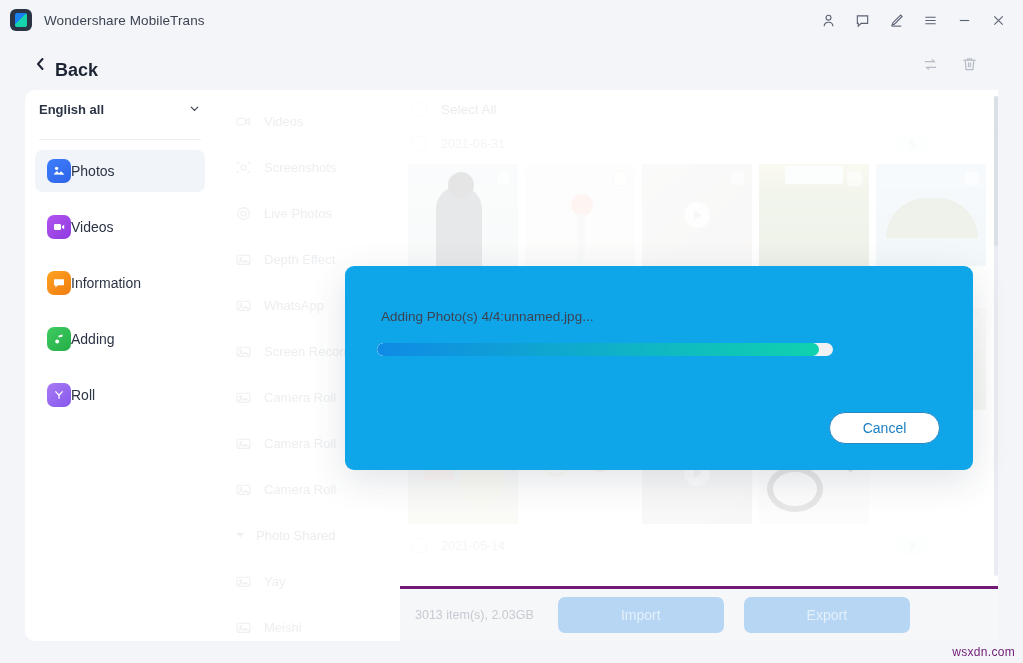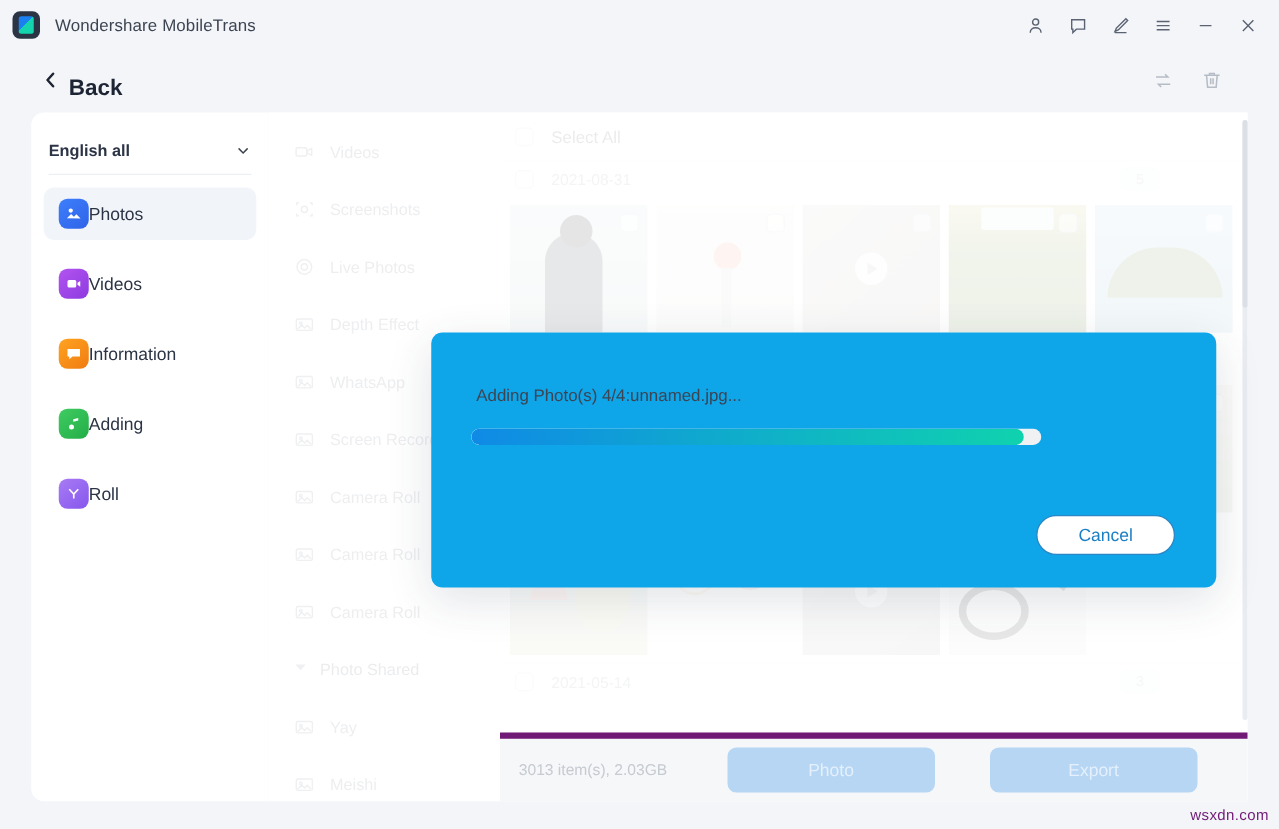--- a/index.html
+++ b/index.html
@@ -57,21 +57,21 @@
   .tool-btn { color: #b6bcc6; display: flex; }
 
   
   .sidebar {
     position: absolute; left: 25px; top: 90px; width: 190px; height: 551px;
     background: #ffffff; border-radius: 10px 0 0 10px;
     padding: 0; overflow: hidden;
   }
   .lang-select {
     height: 38px; margin: 12px 14px 0 14px;
-    display: flex; align-items: center; border-bottom: 1px solid #eceff4;
+    display: flex; align-items: flex-start; border-bottom: 1px solid #eceff4;
     cursor: default;
   }
   .lang-label { font-size: 13px; color: #2b3445; font-weight: 600; }
   .lang-chev { margin-left: auto; color: #3c4452; }
   .nav { margin-top: 10px; padding: 0 10px; }
   .nav-item {
     display: flex; align-items: center; 
     height: 42px; padding-left: 12px; border-radius: 8px;
     margin-bottom: 14px; cursor: default;
   }
@@ -226,22 +226,21 @@
   }
   .veil-left {
     position: absolute; left: 215px; top: 90px; width: 185px; height: 551px;
     background: rgba(255,255,255,0.70); pointer-events: none;
   }
 
   
   .bottombar {
     position: absolute; left: 400px; top: 586px; width: 598px; height: 55px;
     background: #f6f7f9; display: flex; align-items: center;
-    border-top: 5px solid #701a75;
-    gap: 24px;
+    border-top: 3px solid #701a75;
   }
   .item-count { font-size: 12.5px; color: #c6cad1; margin-left: 15px; }
   .btn-import, .btn-export {
     width: 166px; height: 36px; border-radius: 7px;
     background: #b6d6f4; color: #e4f0fb;
     font-size: 14px; display: flex; align-items: center; justify-content: center;
     cursor: default;
   }
   .btn-import { margin-left: 24px; }
   .btn-export { margin-left: 20px; }
@@ -617,21 +616,21 @@
 
   <div class="veil"></div>
   <div class="veil-left"></div>
 
   <div class="scrollbar">
     <div class="scrollthumb"></div>
   </div>
 
   <div class="bottombar">
     <span class="item-count">3013 item(s), 2.03GB</span>
-    <div class="btn-import">Photo</div>
+    <div class="btn-import">Import</div>
     <div class="btn-export">Export</div>
   </div>
 
   <div class="modal">
     <div class="modal-text">Adding Photo(s) 4/4:unnamed.jpg...</div>
     <div class="progress-track">
       <div class="progress-fill" id="progress-fill" style="width: 97%; background: linear-gradient(90deg, rgb(15, 138, 230) 0%, rgb(15, 210, 174) 100%);"></div>
     </div>
     <div class="btn-cancel">Cancel</div>
   </div>

